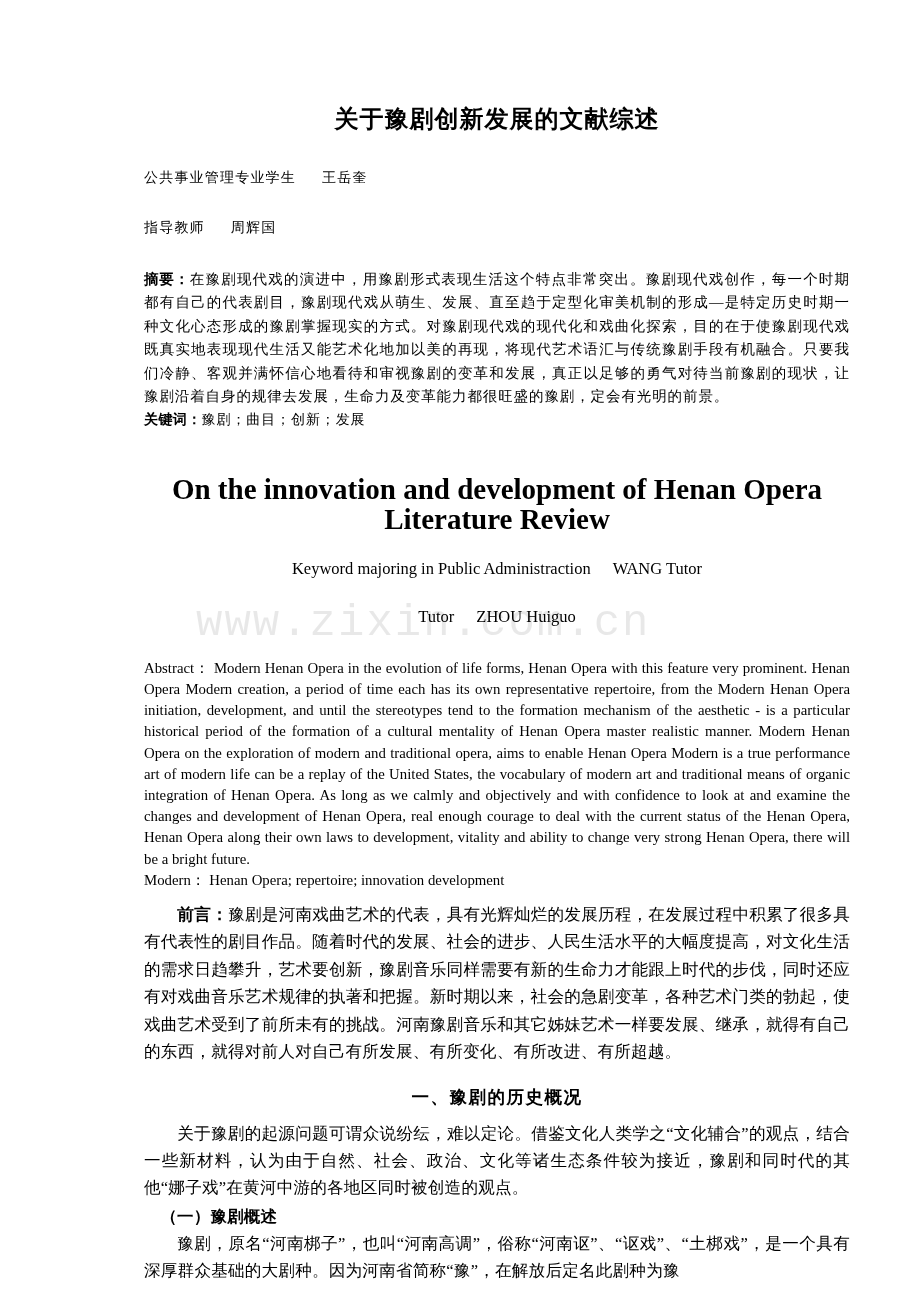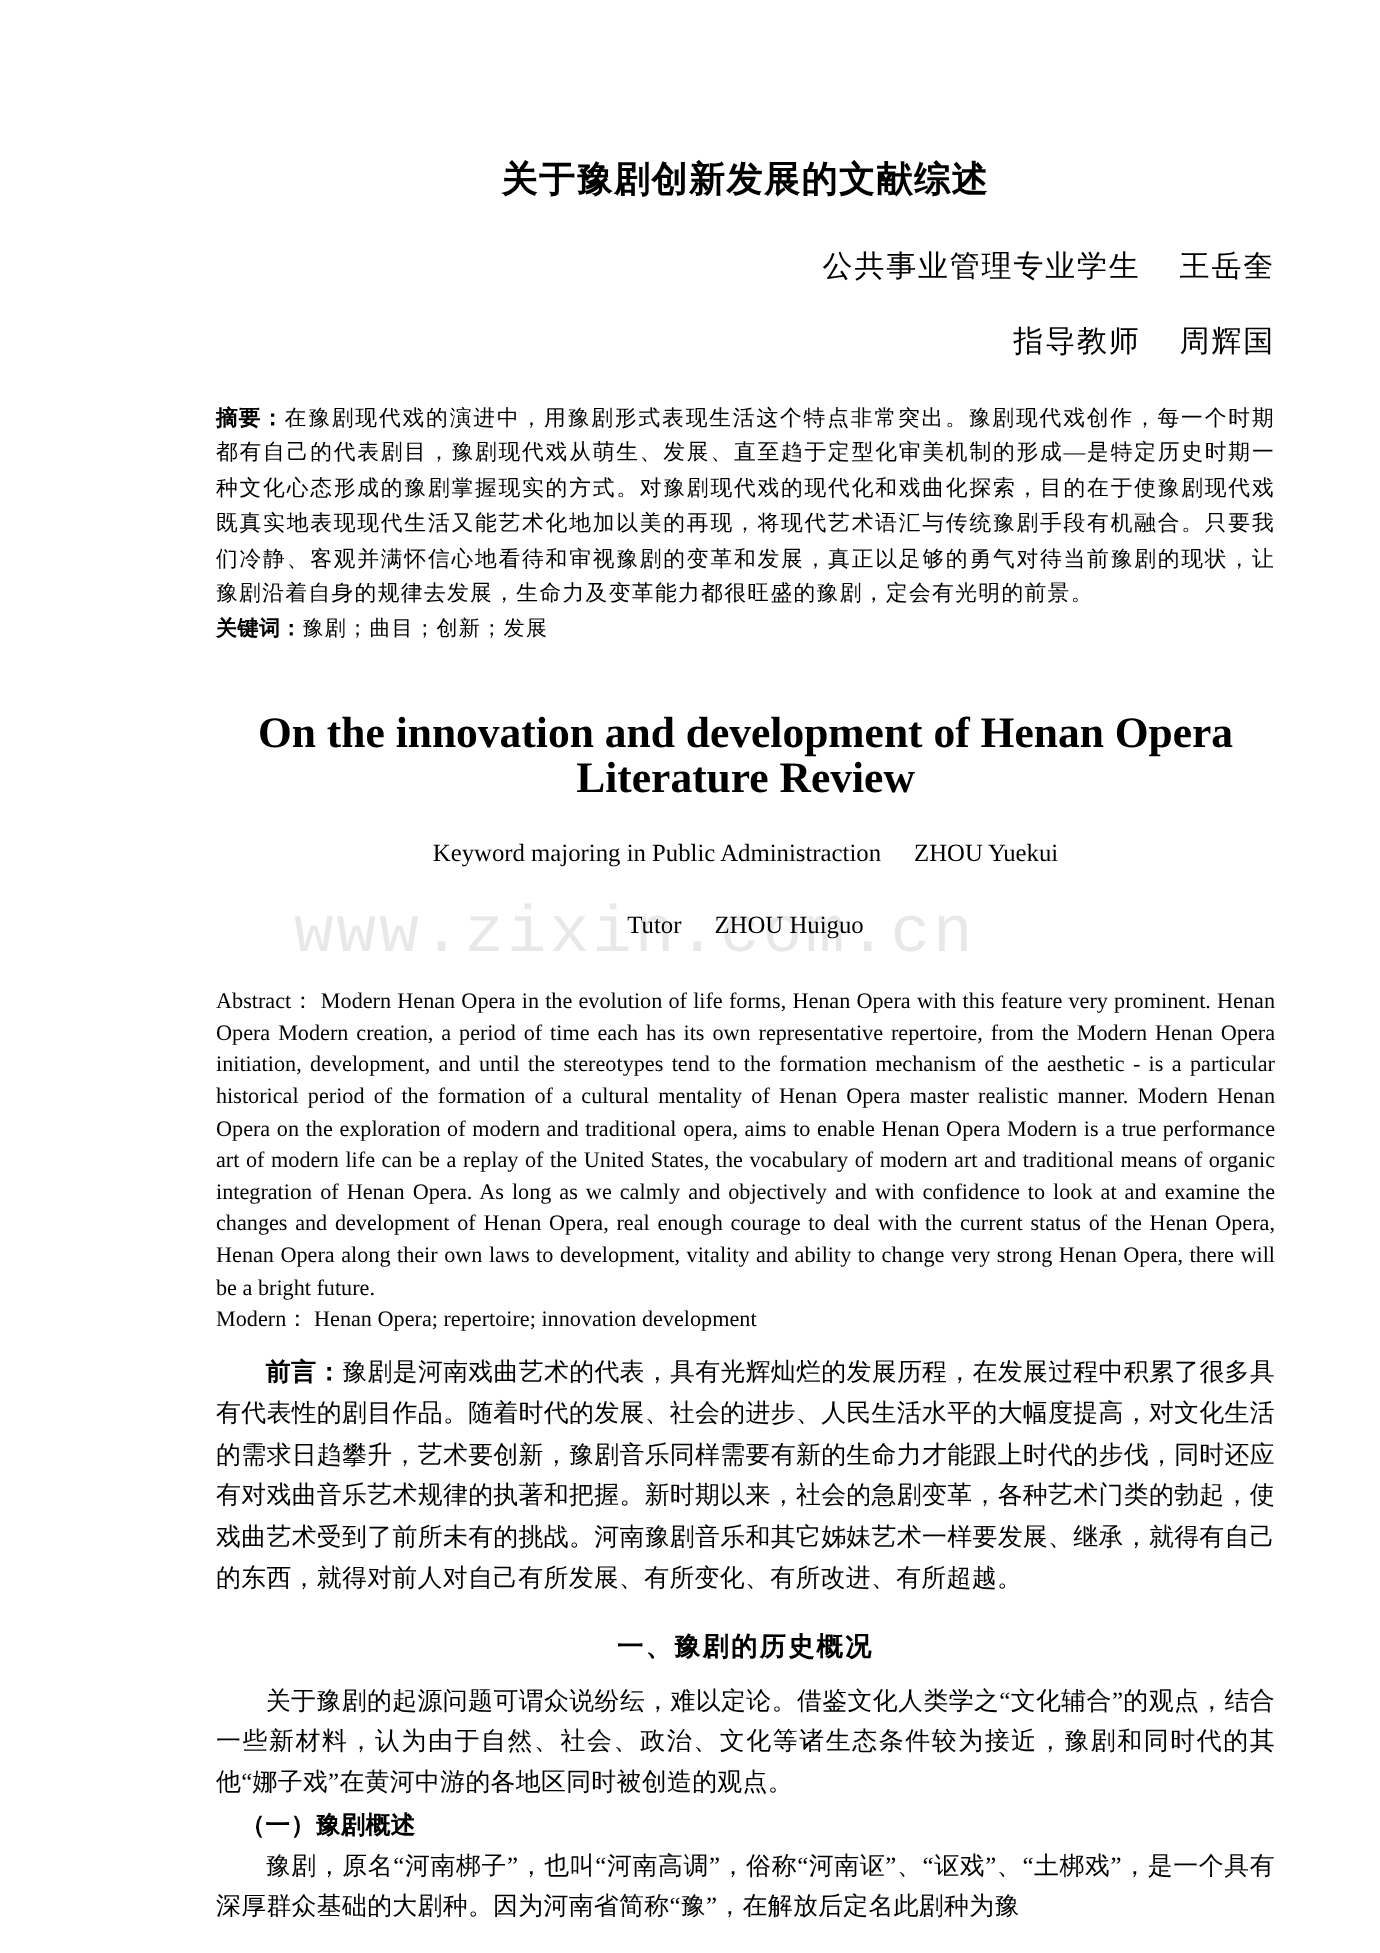--- a/index.html
+++ b/index.html
@@ -33,23 +33,23 @@
     text-align: center;
     font-family: "DejaVu Sans", "Liberation Sans", sans-serif;
     font-weight: bold;
     font-size: 24px;
     line-height: 30px;
     letter-spacing: 1px;
     margin: 0;
     padding-top: 104px;
   }
   .cn-byline {
-    text-align: right;
-    font-family: "Liberation Serif", "DejaVu Serif", serif;
-    font-size: 20px;
+    text-align: left;
+    font-family: "Liberation Serif", "DejaVu Serif", serif;
+    font-size: 14px;
     line-height: 24px;
     letter-spacing: 1.2px;
     margin: 0;
   }
   .cn-byline.first { padding-top: 32px; }
   .cn-byline.second { padding-top: 26px; }
   .gap-wide { display: inline-block; width: 26px; }
 
   
   .cn-abstract {
@@ -200,21 +200,21 @@
       <span class="lbl-bold">摘要：</span><span>在豫剧现代戏的演进中，用豫剧形式表现生活这个特点非常突出。豫剧现代戏创作，每一个时期都有自己的代表剧目，豫剧现代戏从萌生、发展、直至趋于定型化审美机制的形成—是特定历史时期一种文化心态形成的豫剧掌握现实的方式。对豫剧现代戏的现代化和戏曲化探索，目的在于使豫剧现代戏既真实地表现现代生活又能艺术化地加以美的再现，将现代艺术语汇与传统豫剧手段有机融合。只要我们冷静、客观并满怀信心地看待和审视豫剧的变革和发展，真正以足够的勇气对待当前豫剧的现状，让豫剧沿着自身的规律去发展，生命力及变革能力都很旺盛的豫剧，定会有光明的前景。</span>
     </p>
 
     <p class="cn-keywords">
       <span class="lbl-bold">关键词：</span><span>豫剧；曲目；创新；发展</span>
     </p>
 
     <h2 class="en-title">On the innovation and development of Henan Opera Literature Review</h2>
 
     <p class="en-byline first">
-      <span>Keyword majoring in Public Administraction</span><span class="gap-en"></span><span>ZHOU Yuekui</span>
+      <span>Keyword majoring in Public Administraction</span><span class="gap-en"></span><span>WANG Tutor</span>
     </p>
 
     <p class="en-byline second">
       <span>Tutor</span><span class="gap-en"></span><span>ZHOU Huiguo</span>
     </p>
 
     <p class="en-abstract">
       <span class="en-bold">Abstract：</span> <span>Modern Henan Opera in the evolution of life forms, Henan Opera with this feature very prominent. Henan Opera Modern creation, a period of time each has its own representative repertoire, from the Modern Henan Opera initiation, development, and until the stereotypes tend to the formation mechanism of the aesthetic - is a particular historical period of the formation of a cultural mentality of Henan Opera master realistic manner. Modern Henan Opera on the exploration of modern and traditional opera, aims to enable Henan Opera Modern is a true performance art of modern life can be a replay of the United States, the vocabulary of modern art and traditional means of organic integration of Henan Opera. As long as we calmly and objectively and with confidence to look at and examine the changes and development of Henan Opera, real enough courage to deal with the current status of the Henan Opera, Henan Opera along their own laws to development, vitality and ability to change very strong Henan Opera, there will be a bright future.</span>
     </p>
 

